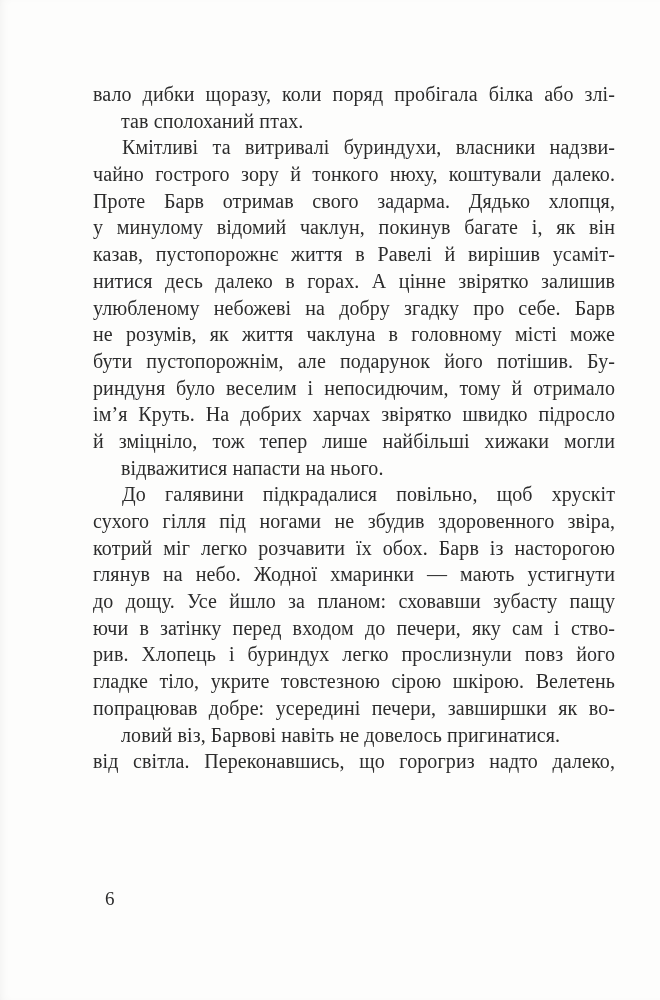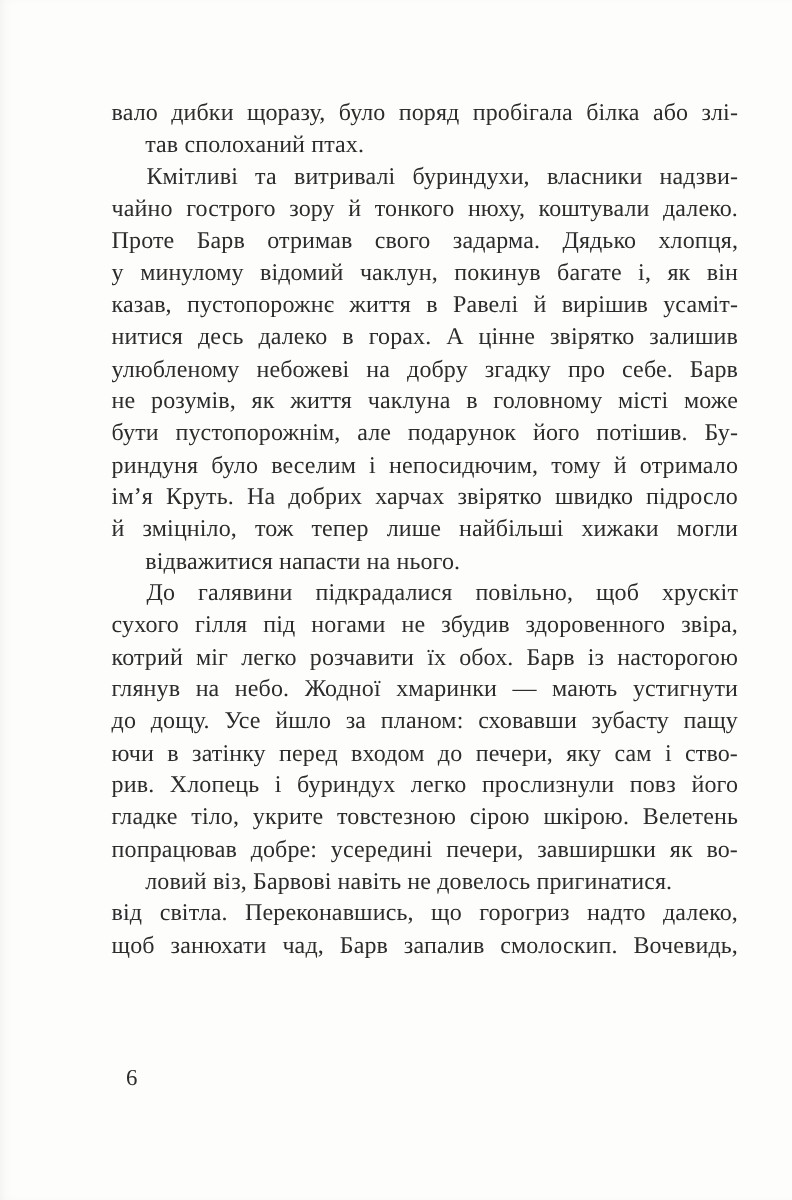--- a/index.html
+++ b/index.html
@@ -57,21 +57,21 @@
     color: #2c2c2c;
   }
 </style>
 </head>
 <body>
 
 <div class="page">
   <div class="page-text">
 
     <div class="para">
-      <div class="line">вало дибки щоразу, було поряд пробігала білка або злі-</div>
+      <div class="line">вало дибки щоразу, коли поряд пробігала білка або злі-</div>
       <div class="line end">тав сполоханий птах.</div>
     </div>
 
     <div class="para">
       <div class="line ind">Кмітливі та витривалі буриндухи, власники надзви-</div>
       <div class="line">чайно гострого зору й тонкого нюху, коштували далеко.</div>
       <div class="line">Проте Барв отримав свого задарма. Дядько хлопця,</div>
       <div class="line">у минулому відомий чаклун, покинув багате і, як він</div>
       <div class="line">казав, пустопорожнє життя в Равелі й вирішив усаміт-</div>
       <div class="line">нитися десь далеко в горах. А цінне звірятко залишив</div>
@@ -92,19 +92,18 @@
       <div class="line">до дощу. Усе йшло за планом: сховавши зубасту пащу</div>
       <div class="line">ючи в затінку перед входом до печери, яку сам і ство-</div>
       <div class="line">рив. Хлопець і буриндух легко прослизнули повз його</div>
       <div class="line">гладке тіло, укрите товстезною сірою шкірою. Велетень</div>
       <div class="line">попрацював добре: усередині печери, завширшки як во-</div>
       <div class="line end">ловий віз, Барвові навіть не довелось пригинатися.</div>
     </div>
 
     <div class="para">
       <div class="line">від світла. Переконавшись, що горогриз надто далеко,</div>
-      <div class="line">щоб занюхати чад, Барв запалив смолоскип. Вочевидь,</div>
     </div>
 
   </div>
 
   <div class="page-number">6</div>
 </div>
 
 </body></html>

